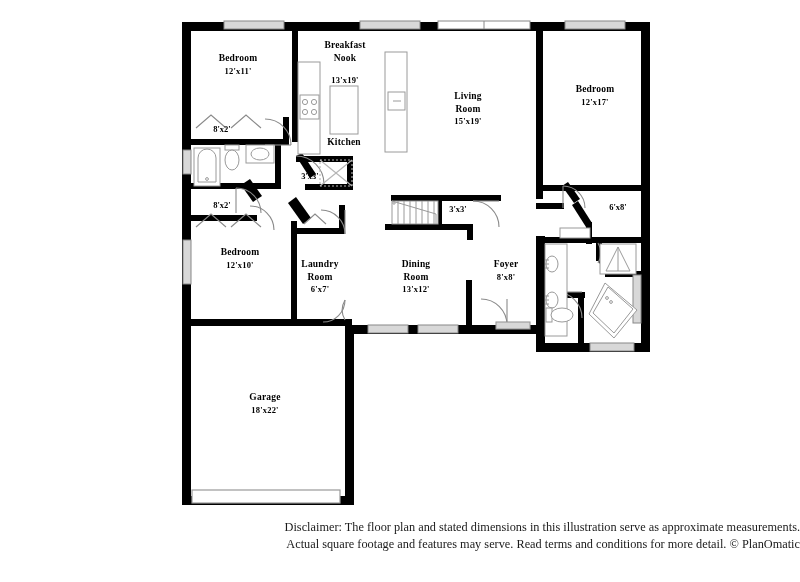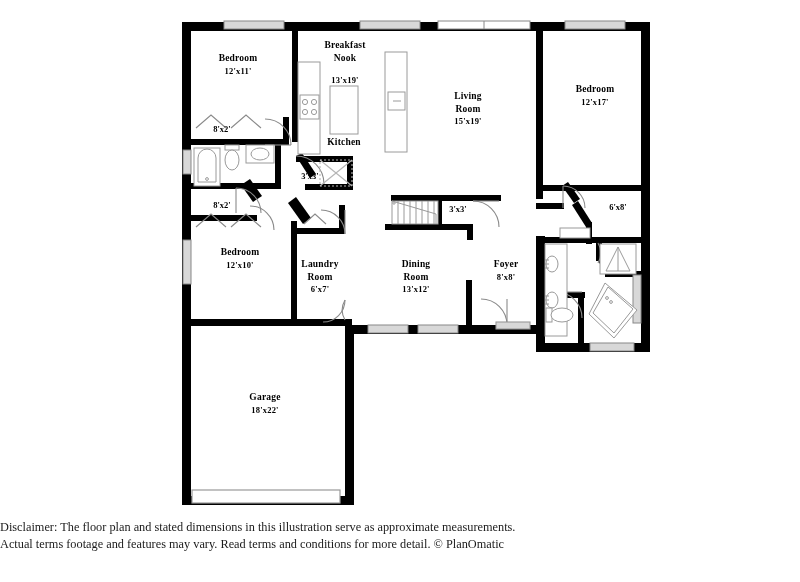--- a/index.html
+++ b/index.html
@@ -19,21 +19,21 @@
     text-anchor:middle;
     dominant-baseline:middle;
   }
   .rm-name{font-size:9.5px;letter-spacing:.2px;}
   .rm-dim{font-size:8.5px;letter-spacing:.2px;}
   .dim-only{font-size:8.5px;font-weight:bold;}
   .disclaimer{
     position:absolute;
     left:0;right:0;
     top:519px;
-    text-align:left;
+    text-align:right;
     font-family:"Liberation Serif", serif;
     font-size:12.3px;
     color:#1a1a1a;
     line-height:16.5px;
   }
   .disclaimer div{white-space:nowrap;}
 </style>
 </head>
 <body>
 
@@ -305,15 +305,15 @@
       <text class="rm-label dim-only" x="222" y="206">8'x2'</text>
       <text class="rm-label dim-only" x="310" y="177">3'x3'</text>
       <text class="rm-label dim-only" x="458" y="210">3'x3'</text>
       <text class="rm-label dim-only" x="618" y="208">6'x8'</text>
     </g>
 
   </svg>
 
   <div class="disclaimer">
     <div>Disclaimer: The floor plan and stated dimensions in this illustration serve as approximate measurements.</div>
-    <div>Actual terms footage and features may vary. Read terms and conditions for more detail. © PlanOmatic</div>
+    <div>Actual square footage and features may serve. Read terms and conditions for more detail. © PlanOmatic</div>
   </div>
 </div>
 
 </body></html>

